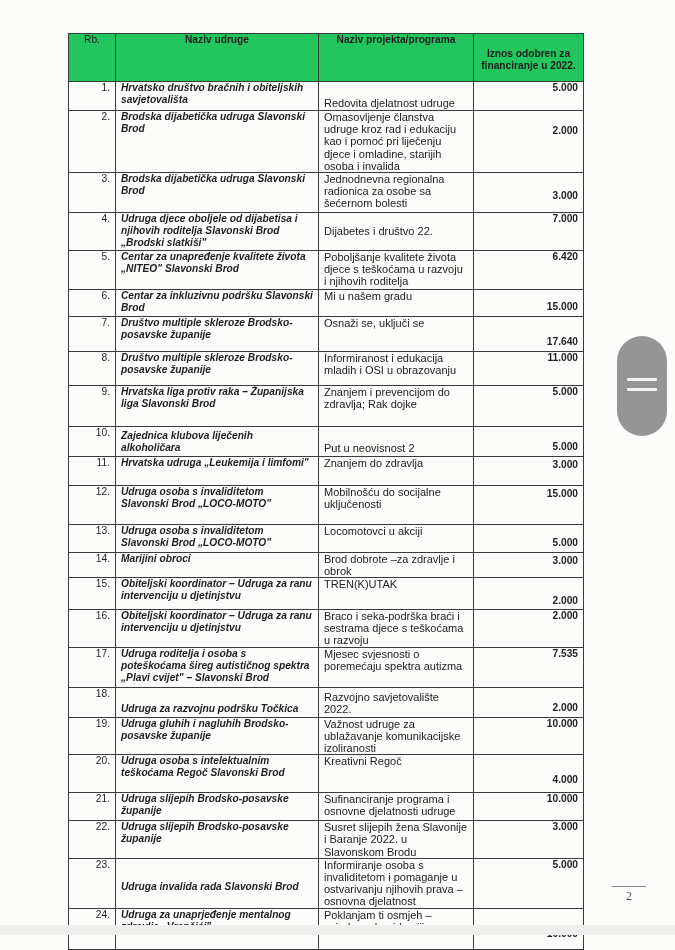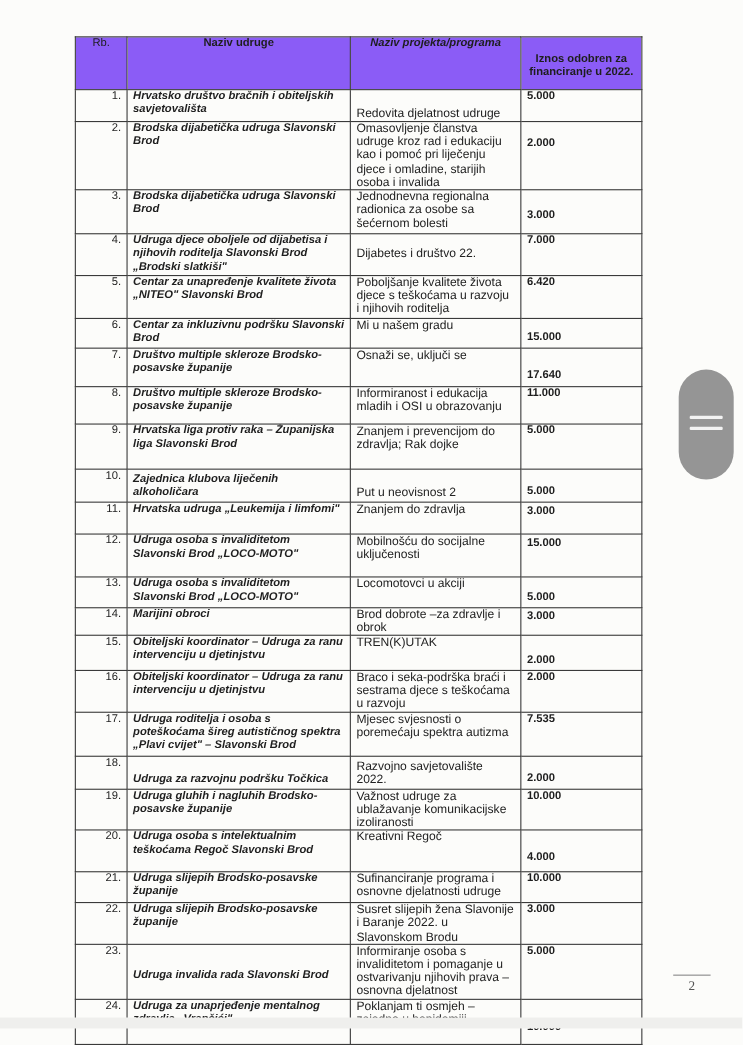--- a/index.html
+++ b/index.html
@@ -36,29 +36,29 @@
       padding: 0 5px;
       vertical-align: top;
       overflow: hidden;
     }
     col.c-rb { width: 47px; }
     col.c-name { width: 203px; }
     col.c-proj { width: 155px; }
     col.c-amt { width: 110px; }
 
     thead th {
-      background: #8b5cf6;
+      background: #22c55e;
       font-weight: normal;
       height: 31px;
       vertical-align: bottom;
       padding-bottom: 3px;
     }
     thead th.h-rb { text-align: center; }
     thead th.h-name { text-align: center; }
-    thead th.h-proj { text-align: center; font-style: italic; }
+    thead th.h-proj { text-align: center; }
     thead th.h-amt { text-align: center; font-weight: bold; padding-top: 14px; padding-bottom: 2px; line-height: 12px; }
     thead th.h-name, thead th.h-proj { font-weight: normal; }
     thead th .hb { font-weight: bold; }
 
     td.rb {
       text-align: right;
       padding-right: 9px;
       padding-top: 2px;
     }
     td.name {
@@ -66,21 +66,21 @@
       padding-top: 2px;
       font-style: italic;
     }
     td.proj {
       font-size: 11px;
       padding-top: 1px;
       color: #222;
     }
     td.amt {
       font-weight: bold;
-      text-align: left;
+      text-align: right;
       vertical-align: middle;
       padding-left: 12px;
     }
     td.amt.top { vertical-align: top; padding-top: 2px; }
     td.amt.bottom { vertical-align: bottom; padding-bottom: 2px; }
     td.name.bottom, td.proj.bottom { vertical-align: bottom; padding-bottom: 1px; }
 
     tr.total td {
       height: 23px;
       vertical-align: bottom;

